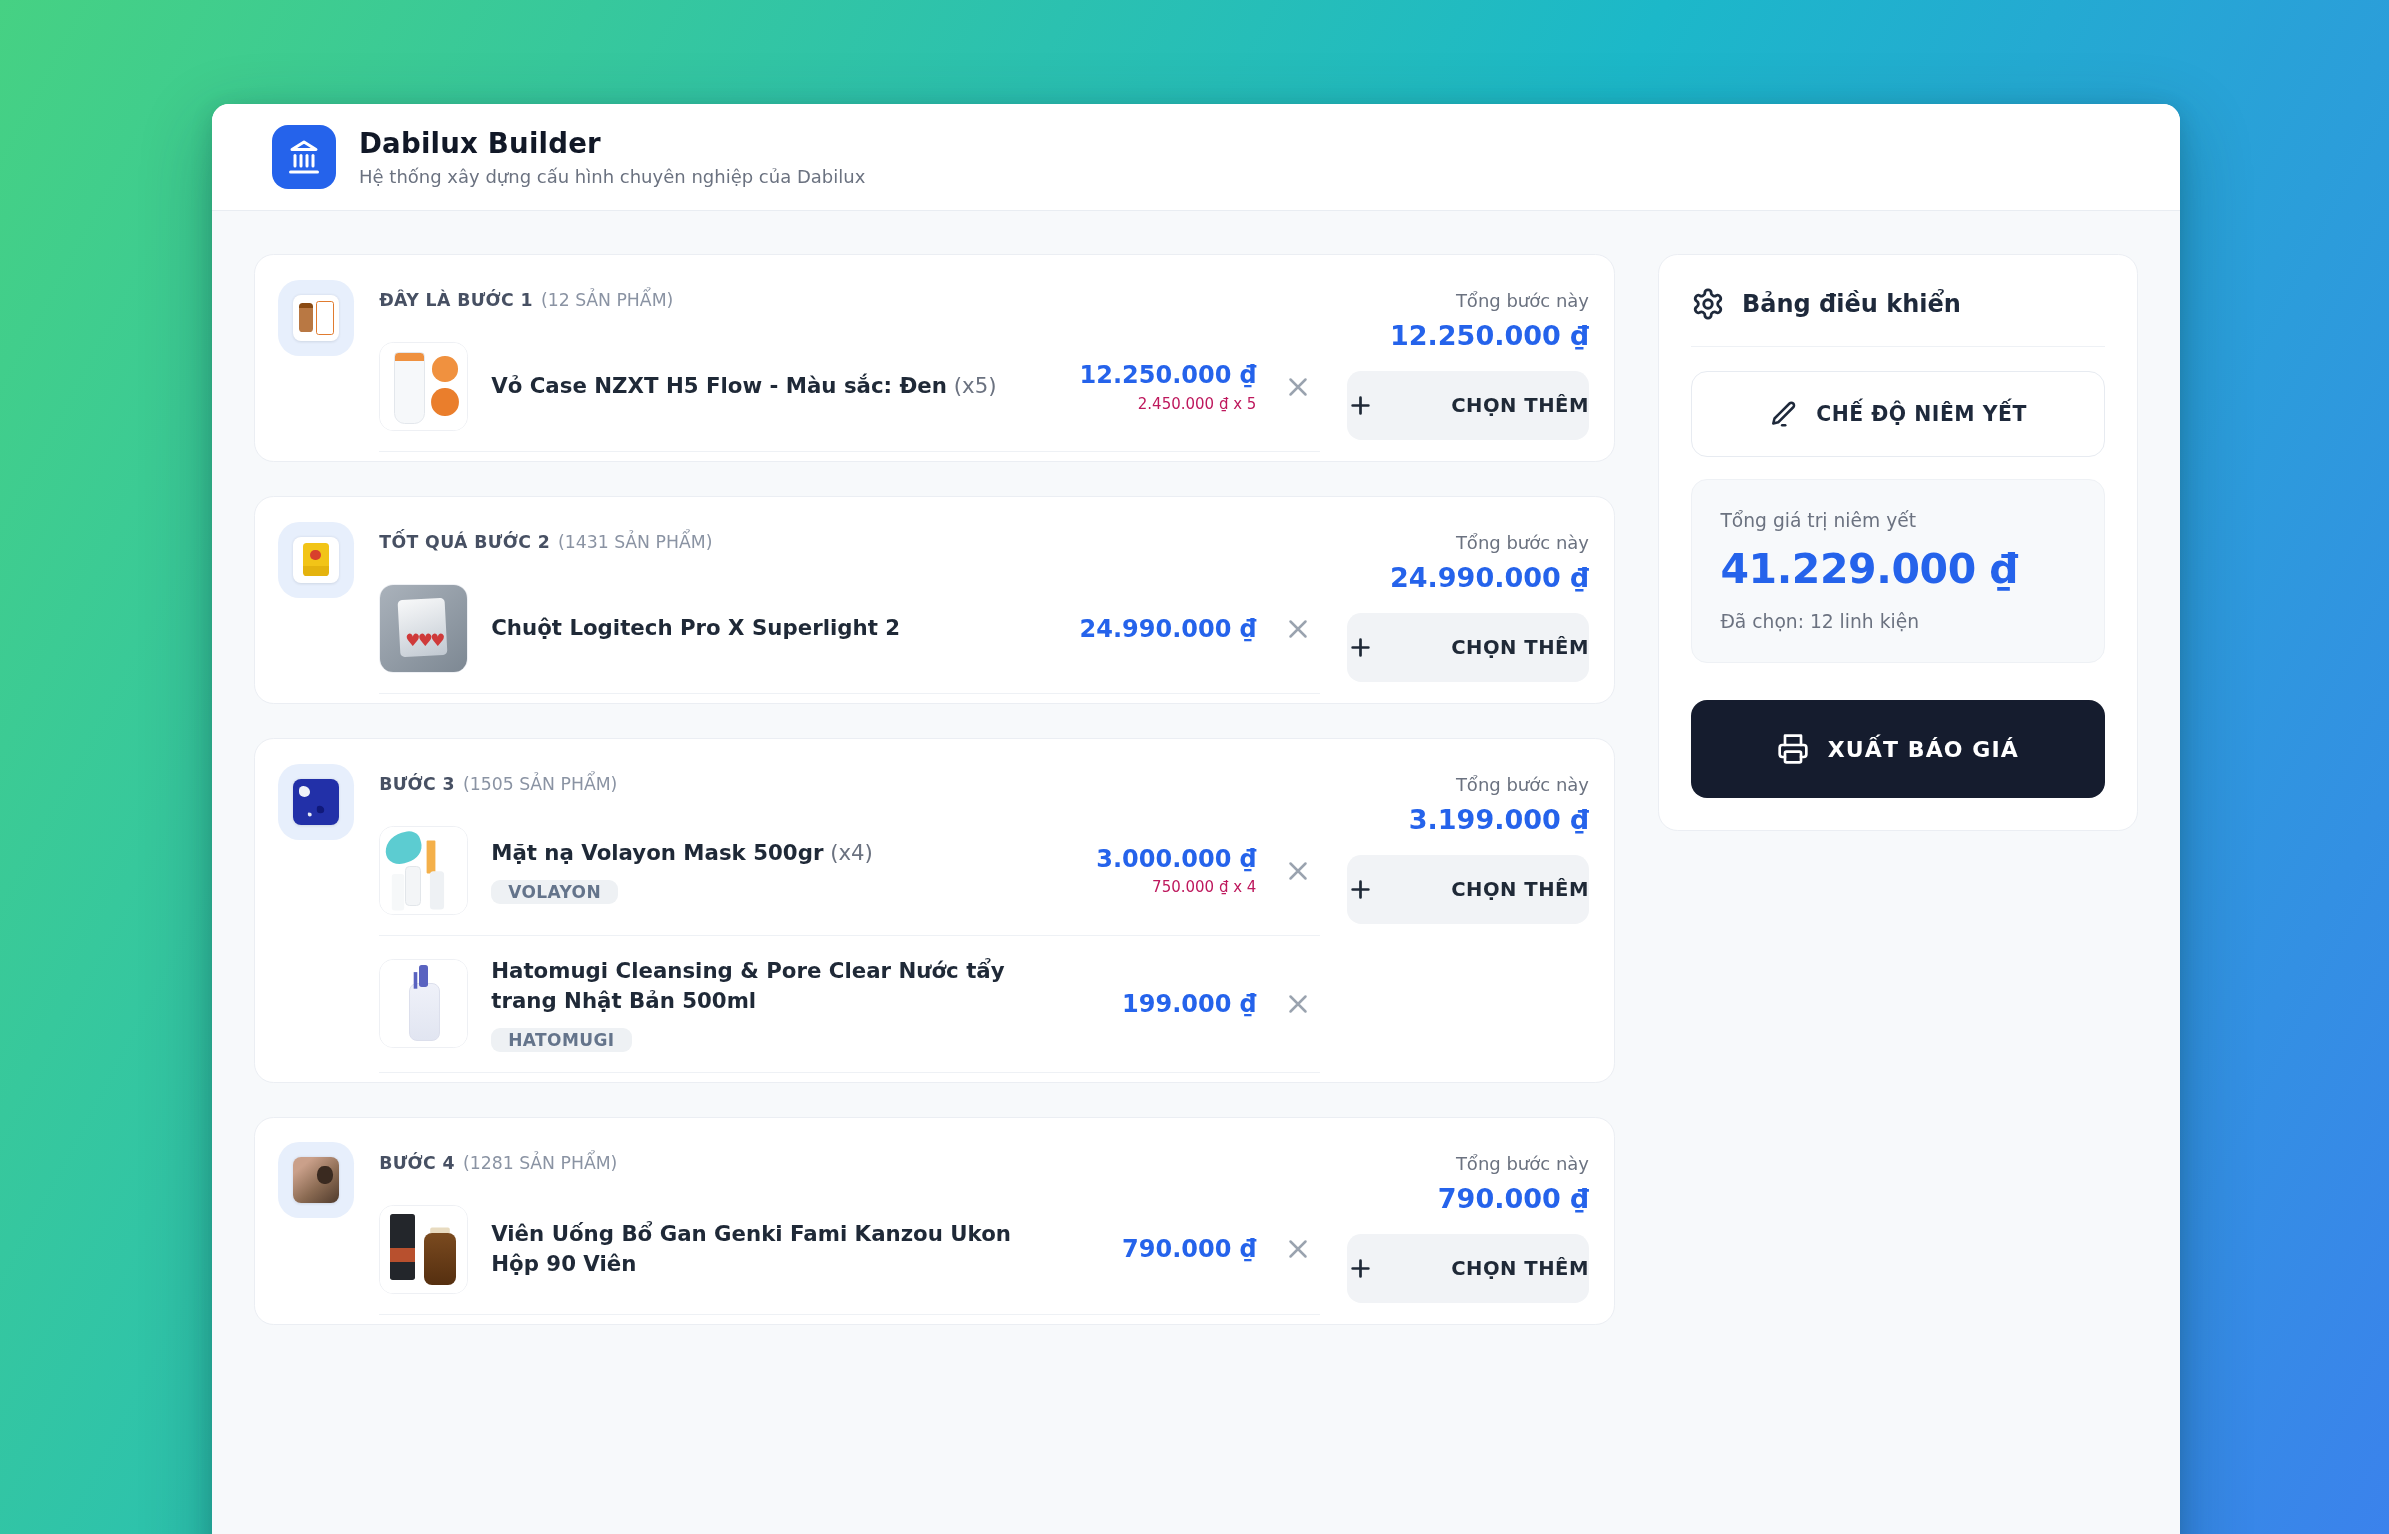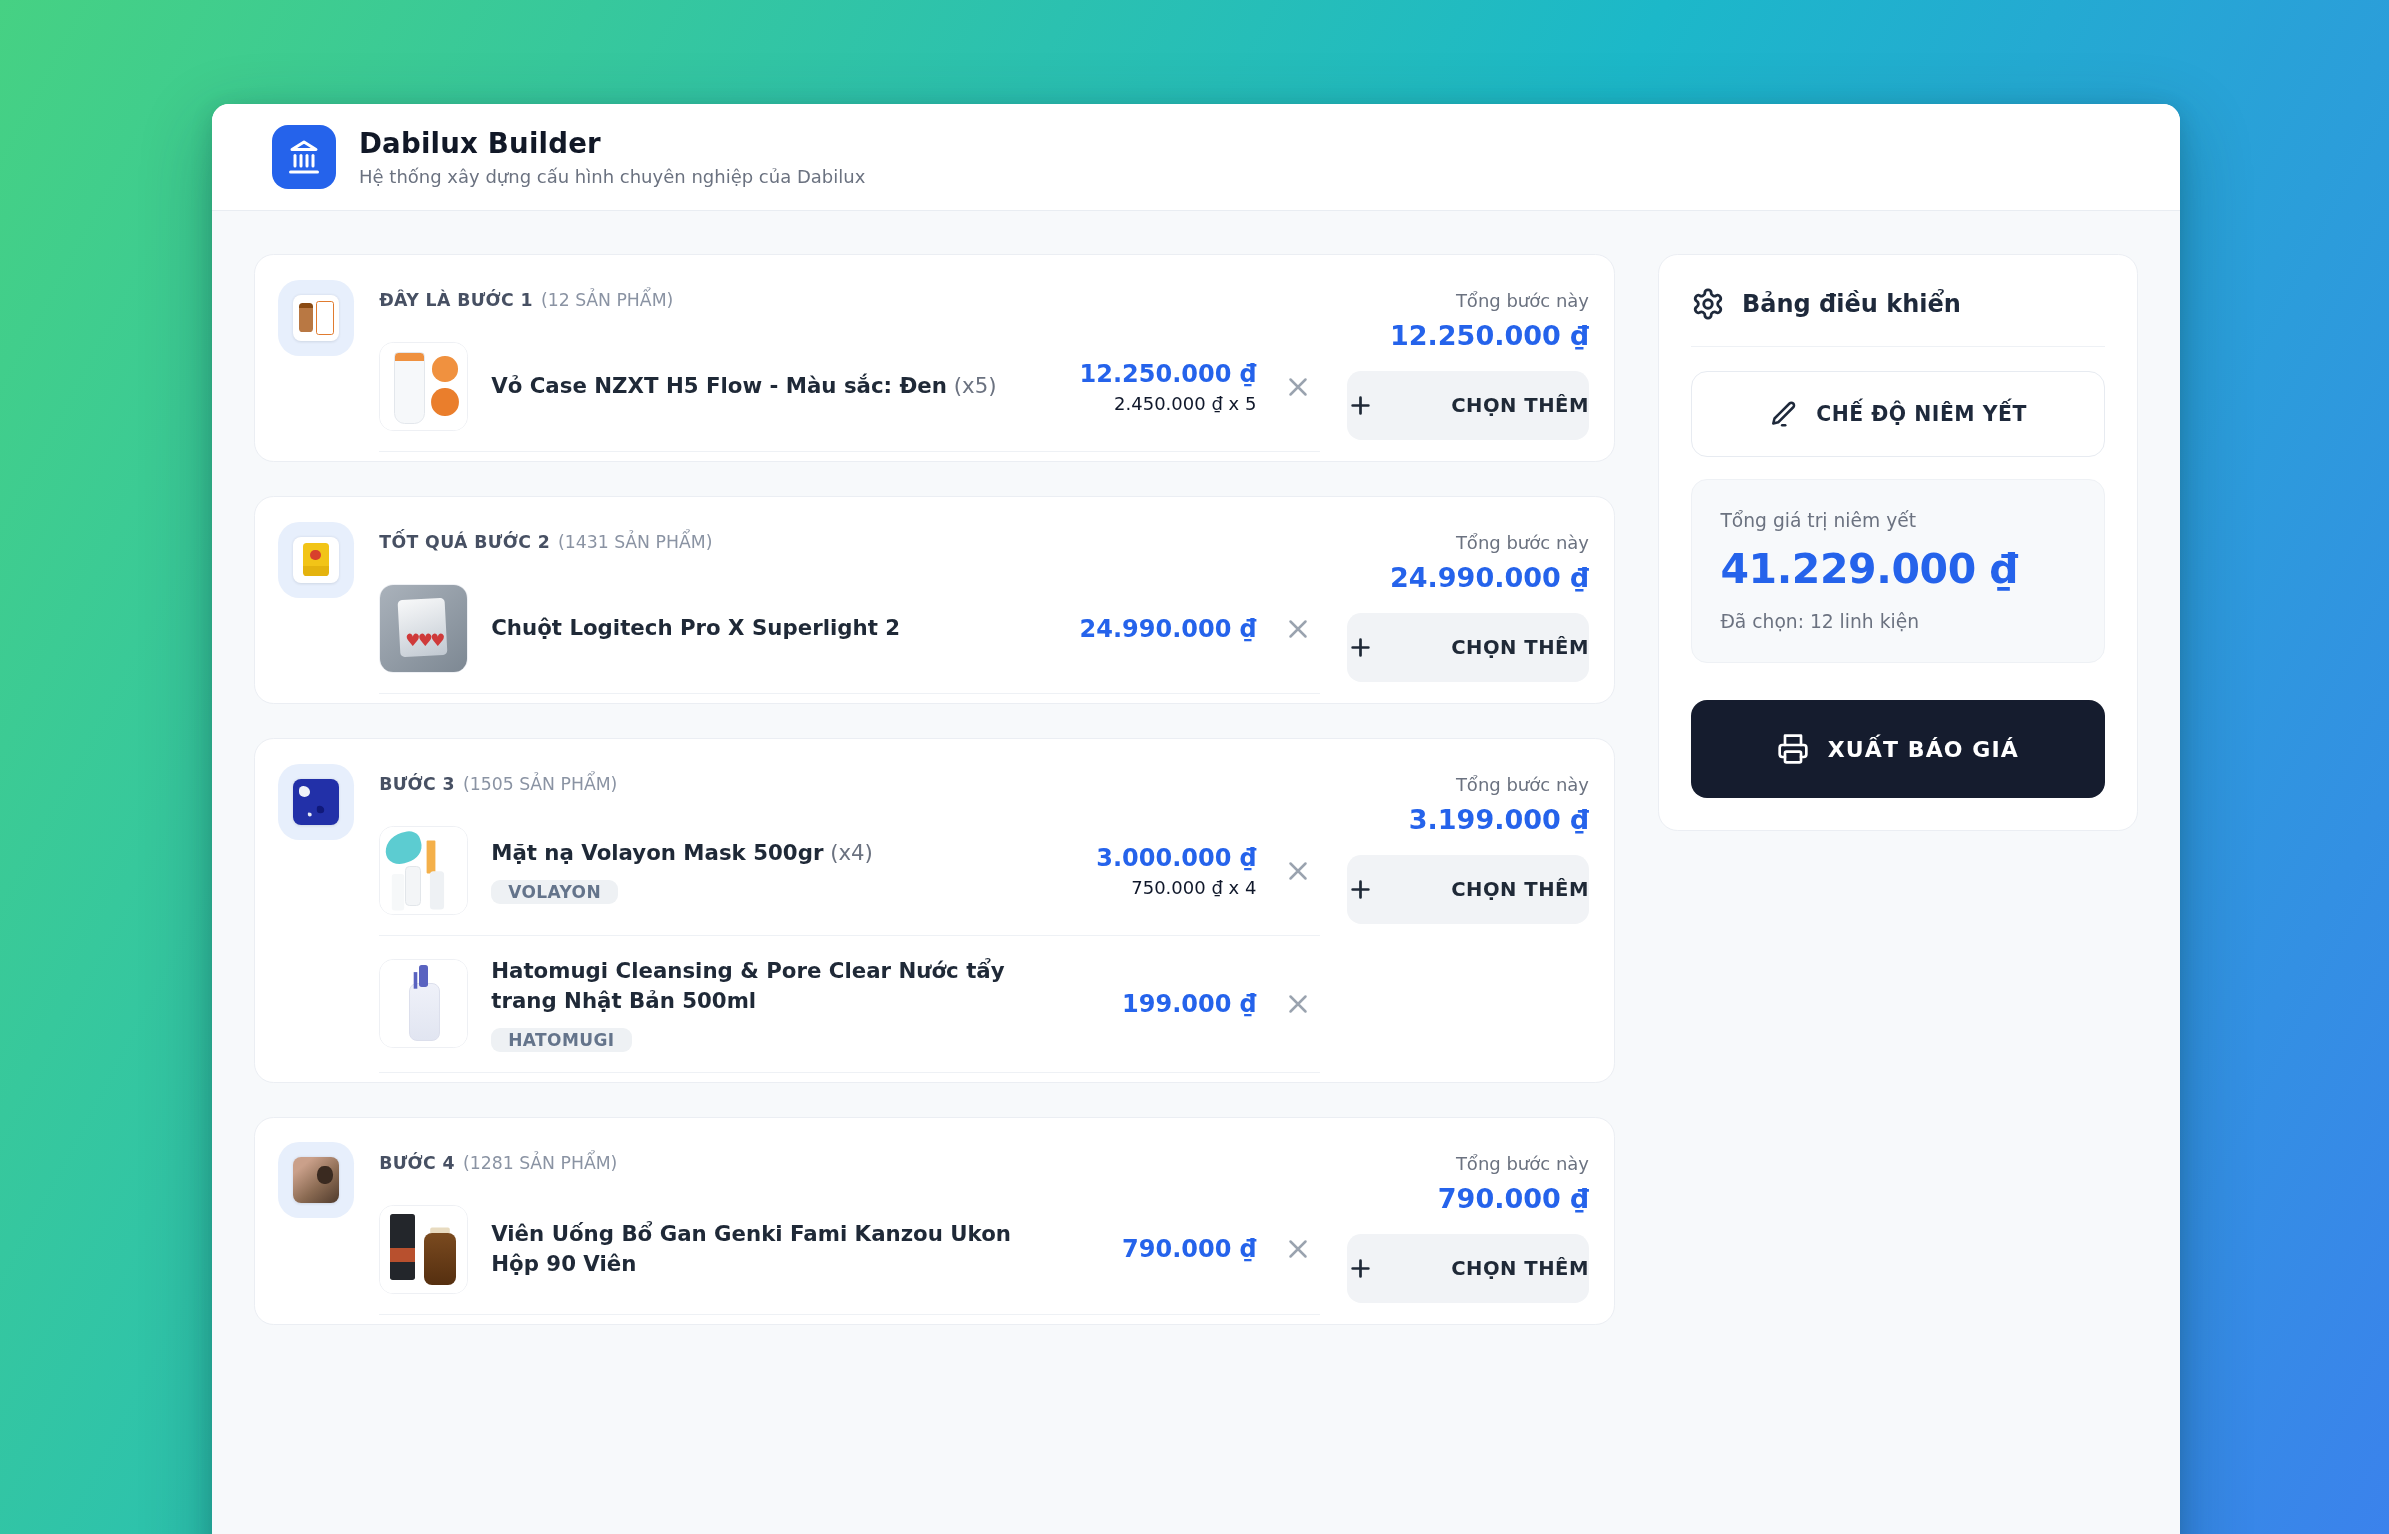--- a/index.html
+++ b/index.html
@@ -57,21 +57,21 @@
   }
   .product-info { flex: 1; min-width: 0; padding-right: 9px; }
   .product-name { font-size: 21.3px; font-weight: bold; color: #1f2937; line-height: 1.45; }
   .product-qty { font-weight: normal; color: #6b7280; }
   .brand-badge {
     display: inline-block; margin-top: 10.7px; background: #eef1f4; color: #64748b;
     font-size: 17px; font-weight: 600; padding: 2px 17px; border-radius: 9px; letter-spacing: 0.4px;
   }
   .price-block { text-align: right; min-width: 191px; flex: none; }
   .price-main { font-size: 24px; font-weight: bold; color: #2563eb; }
-  .price-unit { font-size: 18px; color: #0f172a; margin-top: 5.3px; }
+  .price-unit { font-size: 15px; color: #be185d; margin-top: 5.3px; }
   .remove-btn {
     flex: none; width: 37px; height: 37px; border: none; background: transparent;
     color: #9aa3af; display: grid; place-items: center; cursor: pointer; margin-right: 3.6px;
   }
   .step-right { width: 242px; flex: none; display: flex; flex-direction: column; align-items: flex-end; padding-top: 12.4px; }
   .step-total-label { font-size: 18px; color: #6b7280; }
   .step-total-value { font-size: 27px; font-weight: bold; color: #2563eb; margin-top: 9px; }
   .add-btn {
     margin-top: 19.6px; width: 100%; height: 69px; background: #f1f3f6; border: none;
     border-radius: 14.2px; display: flex; align-items: center; justify-content: space-between; gap: 15px;

